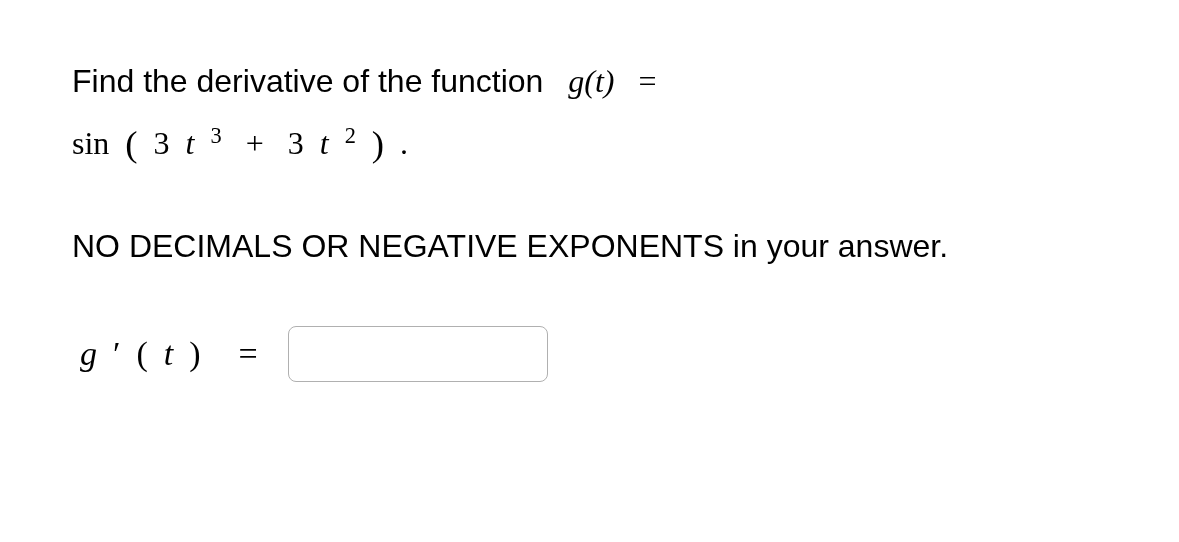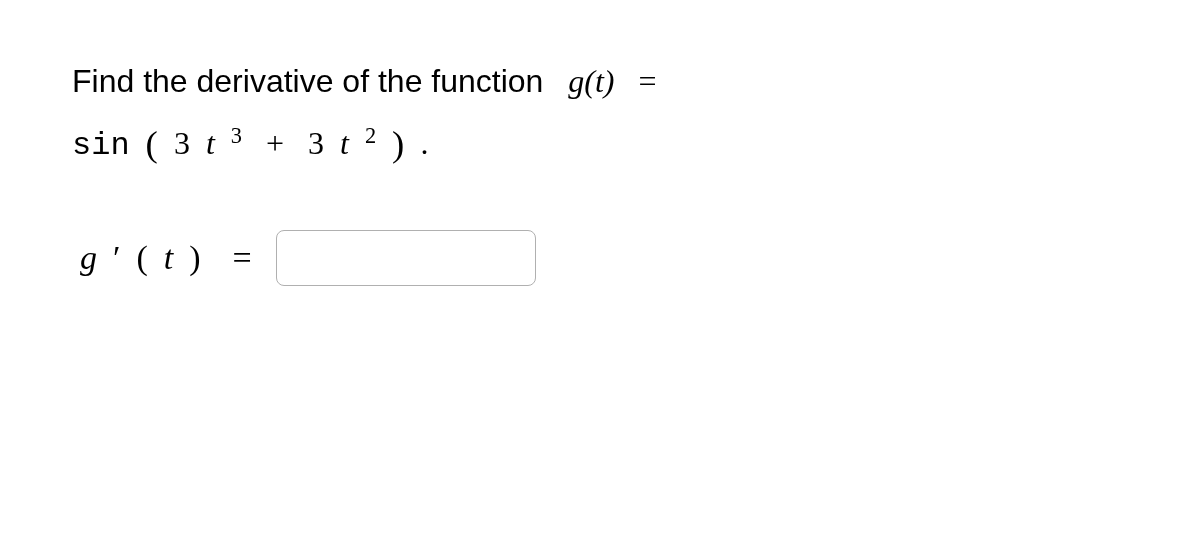--- a/index.html
+++ b/index.html
@@ -29,21 +29,21 @@
     }
     .instructions {
       font-size: 32px;
       line-height: 1.5;
       margin-top: 48px;
       margin-bottom: 48px;
     }
     .answer-row {
       display: flex;
       align-items: center;
-      gap: 8px;
+      gap: 14px;
       margin-top: 40px;
     }
     .answer-label {
       font-size: 34px;
       font-family: 'Cambria Math', 'Times New Roman', serif;
       font-style: italic;
     }
     .answer-equals {
       font-size: 34px;
       font-family: 'Cambria Math', 'Times New Roman', serif;
@@ -61,35 +61,36 @@
     .sup {
       font-size: 0.7em;
       vertical-align: super;
       line-height: 0;
     }
     .paren-big {
       font-size: 1.15em;
       vertical-align: -0.05em;
     }
     .sin-txt {
-      font-family: Liberation Mono, monospace;
+      font-family: Liberation Serif, serif;
     }
   </style>
 </head>
 <body>
 
 <div class="question-line">
   <span>Find the derivative of the function </span><span class="math-italic">g(t)</span><span class="math"> = </span>
 </div>
 
 <div class="question-line">
   <span class="sin-txt">sin</span><span class="math paren-big">(</span><span class="math">3</span><span class="math-italic">t</span><span class="math sup">3</span><span class="math"> + </span><span class="math">3</span><span class="math-italic">t</span><span class="math sup">2</span><span class="math paren-big">)</span><span class="math">.</span>
 </div>
 
 <div class="instructions">
+  <div>NO DECIMALS OR NEGATIVE EXPONENTS in your answer.</div>
 </div>
 
 <div class="answer-row">
   <span class="answer-label">
     <span>g</span><span style="font-style:normal;">′</span><span style="font-style:normal;">(</span><span>t</span><span style="font-style:normal;">)</span>
   </span>
   <span class="answer-equals">=</span>
   <input type="text" class="answer-input" value="" style="">
 </div>
 

